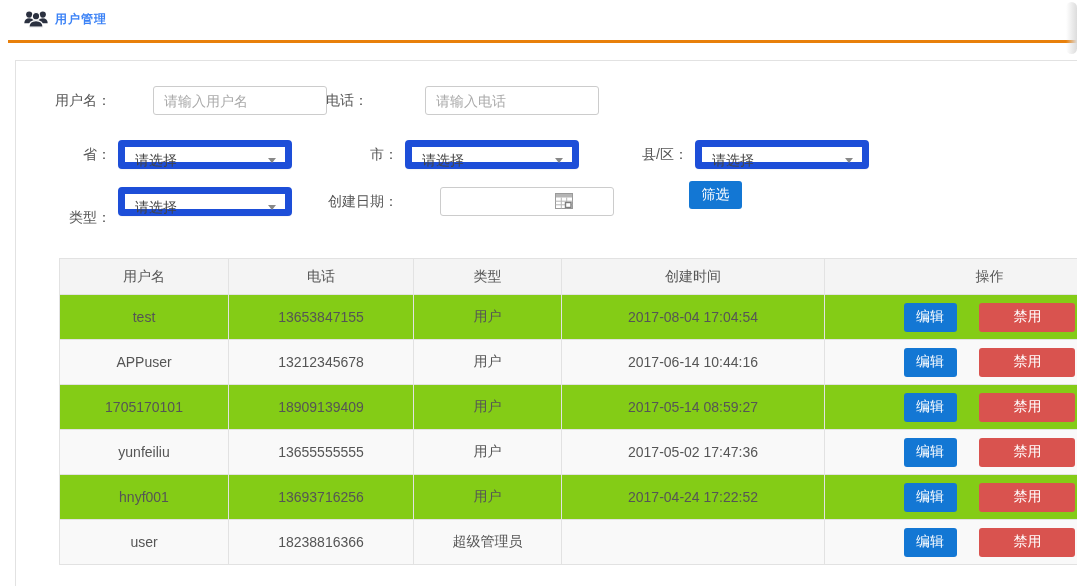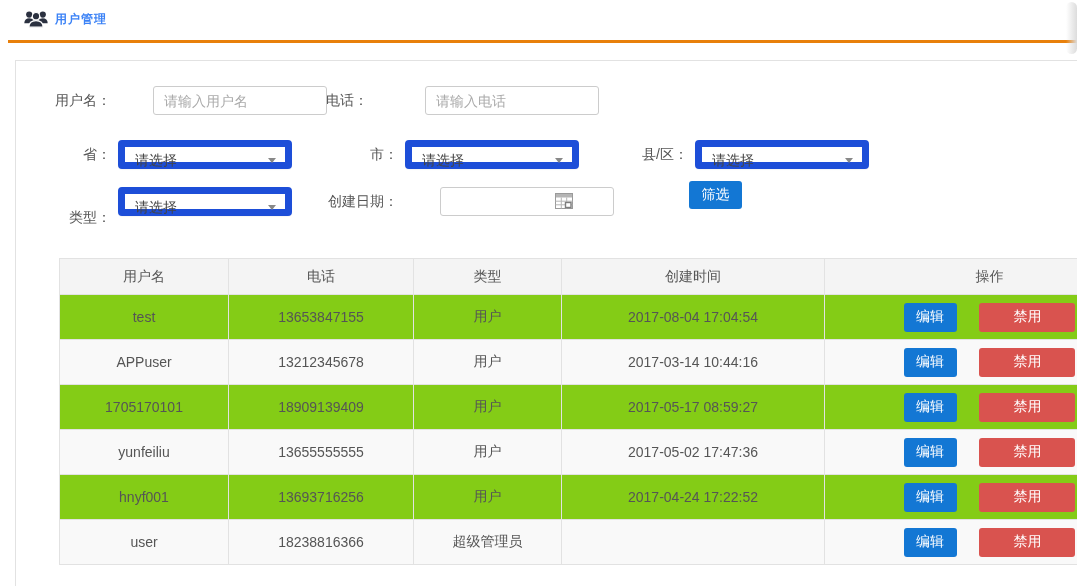--- a/index.html
+++ b/index.html
@@ -161,31 +161,31 @@
     <td>2017-08-04 17:04:54</td>
     <td>
       <button class="btn-edit">编辑</button>
       <button class="btn-disable">禁用</button>
     </td>
   </tr>
           <tr>
     <td>APPuser</td>
     <td>13212345678</td>
     <td>用户</td>
-    <td>2017-03-14 10:44:16</td>
+    <td>2017-06-14 10:44:16</td>
     <td>
       <button class="btn-edit">编辑</button>
       <button class="btn-disable">禁用</button>
     </td>
   </tr>
           <tr>
     <td>1705170101</td>
     <td>18909139409</td>
     <td>用户</td>
-    <td>2017-05-17 08:59:27</td>
+    <td>2017-05-14 08:59:27</td>
     <td>
       <button class="btn-edit">编辑</button>
       <button class="btn-disable">禁用</button>
     </td>
   </tr>
           <tr>
     <td>yunfeiliu</td>
     <td>13655555555</td>
     <td>用户</td>
     <td>2017-05-02 17:47:36</td>

